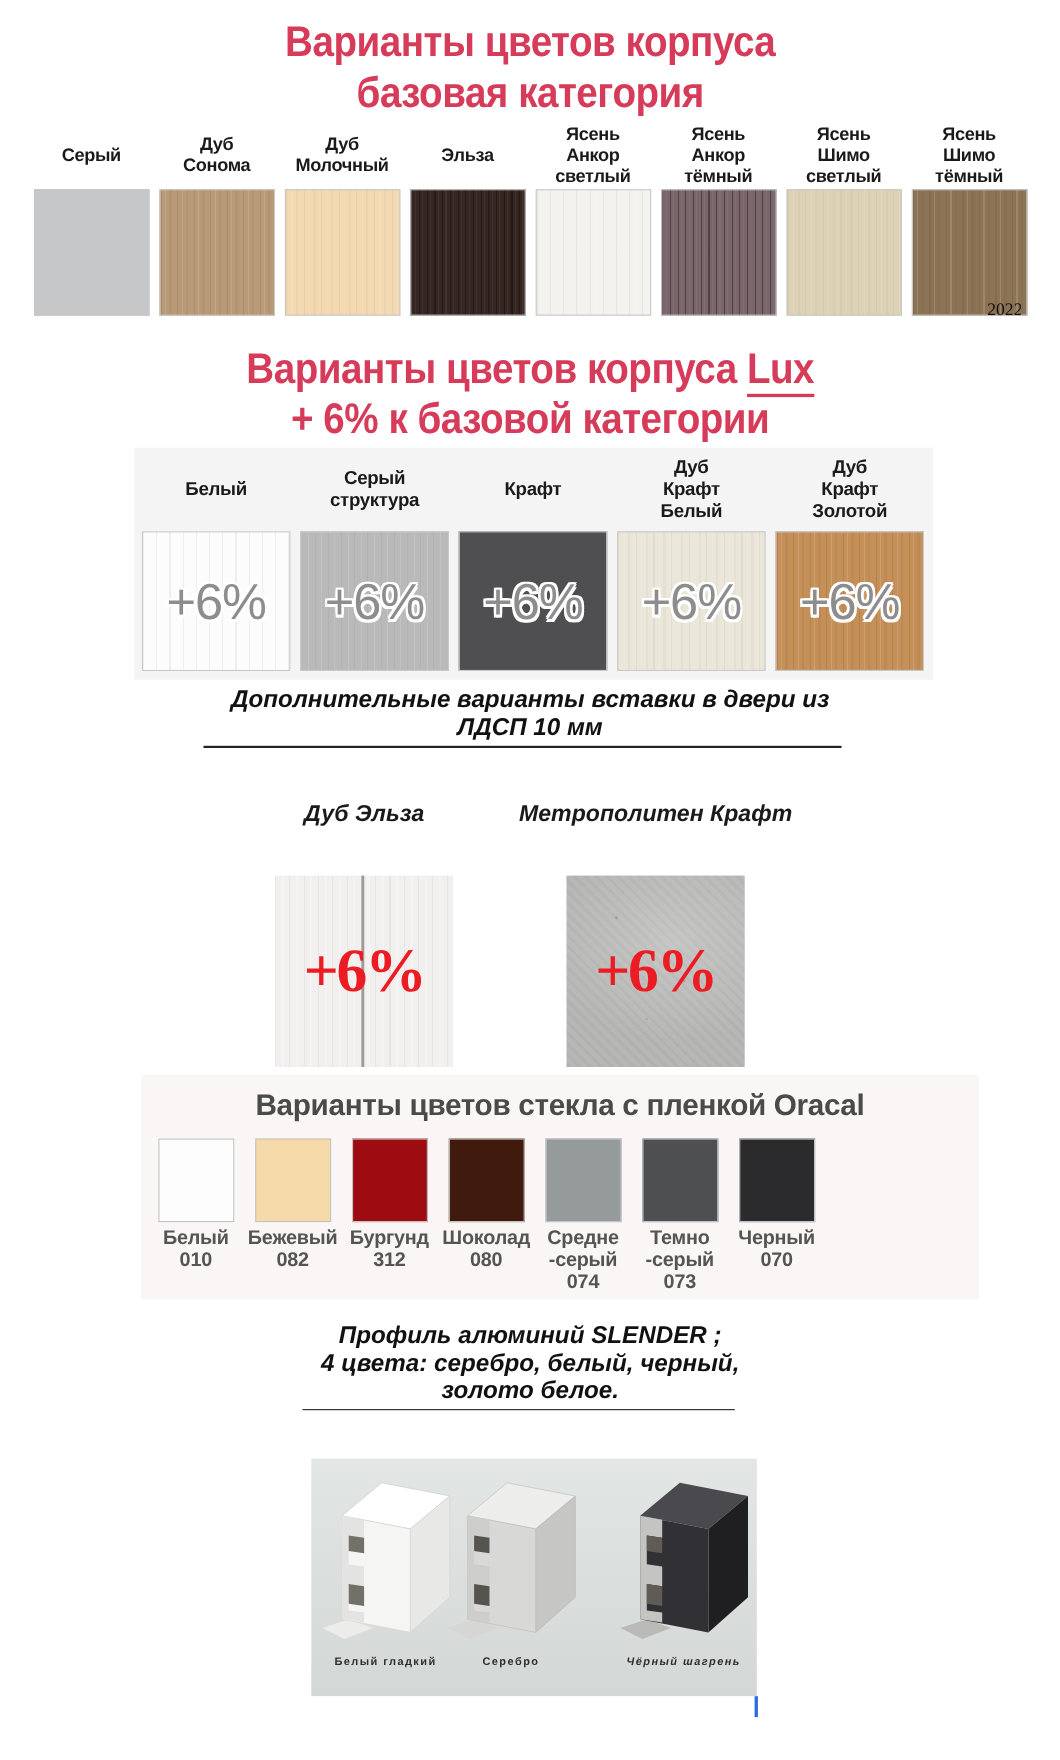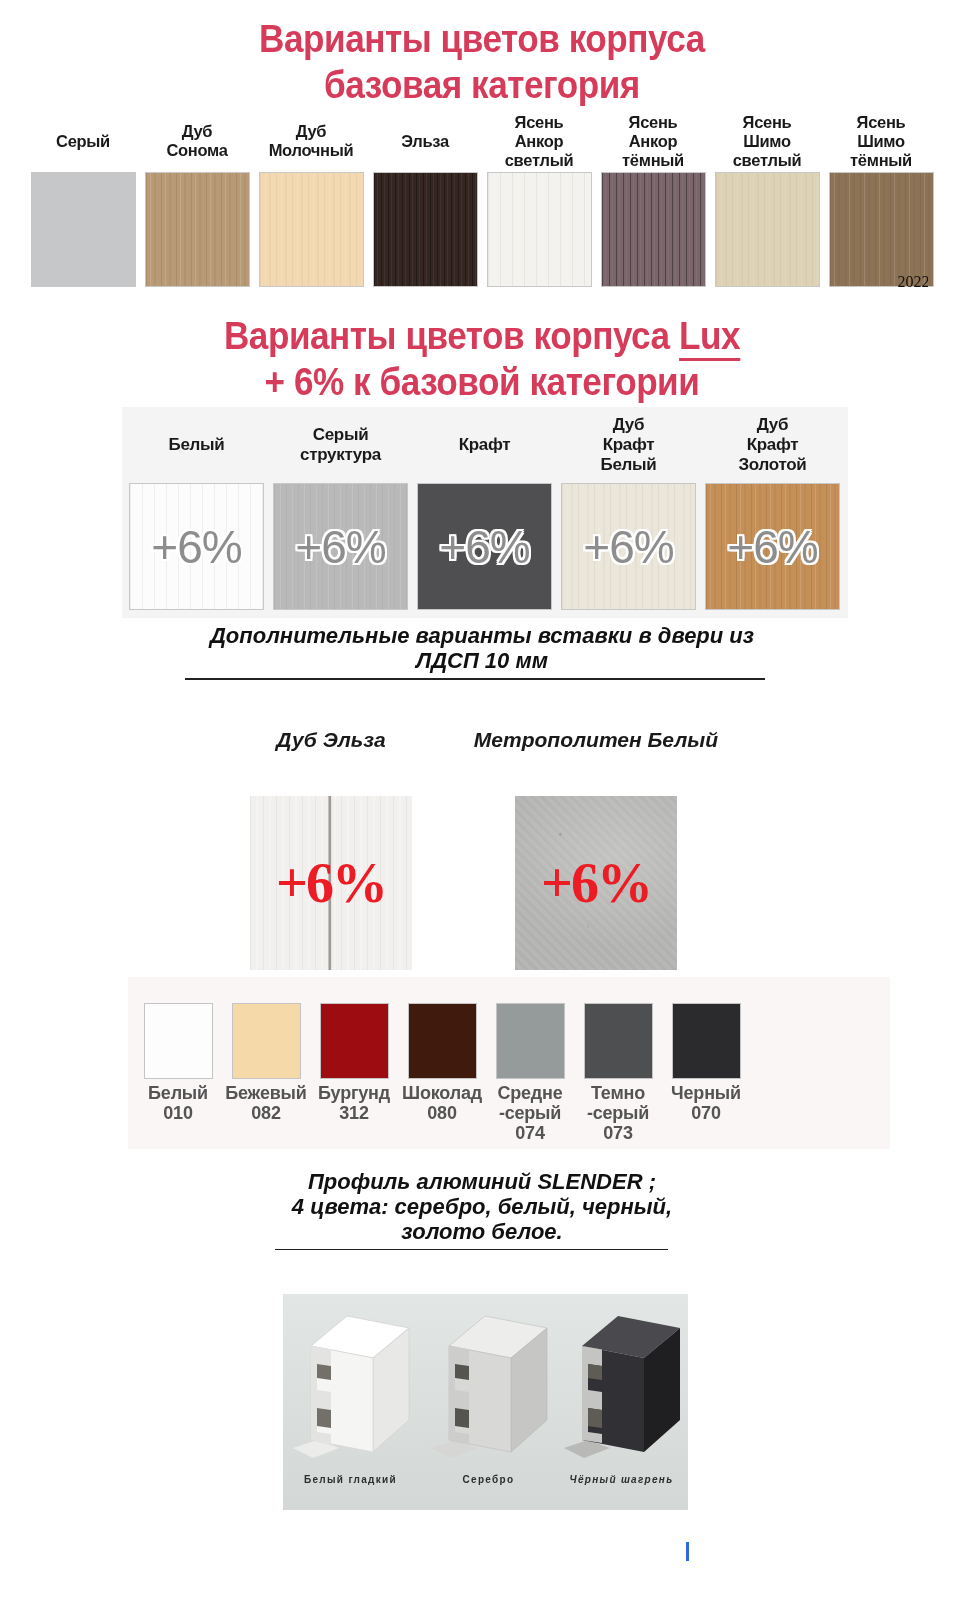--- a/index.html
+++ b/index.html
@@ -91,21 +91,21 @@
   .olabel{margin-top:4px;text-align:center;font-weight:bold;font-size:18px;line-height:20px;
           color:#545454;letter-spacing:-.2px;}
 
   
   .mh2{margin-top:20px;}
   .photo{position:relative;margin:44px 0 0 283px;width:405px;height:216px;
          background:linear-gradient(180deg,#e2e6e5,#d3d7d6);}
   .pcol{position:absolute;top:10px;width:135px;display:flex;flex-direction:column;align-items:center;}
   .pcol .plabel{margin-top:2px;font-size:10px;font-weight:bold;letter-spacing:1.3px;color:#2e2e2e;
                 white-space:nowrap;}
-  .p1{left:0;} .p2{left:138px;} .p3{left:271px;font-style:italic;}
+  .p1{left:0;} .p2{left:114px;} .p3{left:271px;font-style:italic;}
 
   .caret{position:absolute;left:686px;top:1542px;width:3px;height:19px;background:#2a6ce0;}
 </style>
 </head>
 <body>
 
 <div class="page">
 
   <h1 class="big-title t1 pre">Варианты цветов корпуса
 базовая категория</h1>
@@ -205,28 +205,29 @@
   <div class="rule rule-ldsp"></div>
 
   <div class="ldsp-row">
     <div class="dcol">
       <div class="dlabel">Дуб Эльза</div>
       <div class="sw dsw tx-crack" style="background-color: rgb(241, 240, 238);">
         <span class="plus6-red">+6%</span>
       </div>
     </div>
     <div class="dcol">
-      <div class="dlabel">Метрополитен Белый</div>
+      <div class="dlabel">Метрополитен Крафт</div>
       <div class="sw dsw tx-concrete" style="background-color: rgb(183, 183, 181);">
         <span class="plus6-red">+6%</span>
       </div>
     </div>
   </div>
 
   <div class="oracal-panel">
+    <div class="oracal-header">Варианты цветов стекла с пленкой Oracal</div>
     <div class="oracal-row">
       <div class="ocol">
         <div class="osw" style="background-color: rgb(253, 253, 253);"></div>
         <div class="olabel pre">Белый
 010</div>
       </div>
       <div class="ocol">
         <div class="osw" style="background-color: rgb(245, 217, 168);"></div>
         <div class="olabel pre">Бежевый
 082</div>

